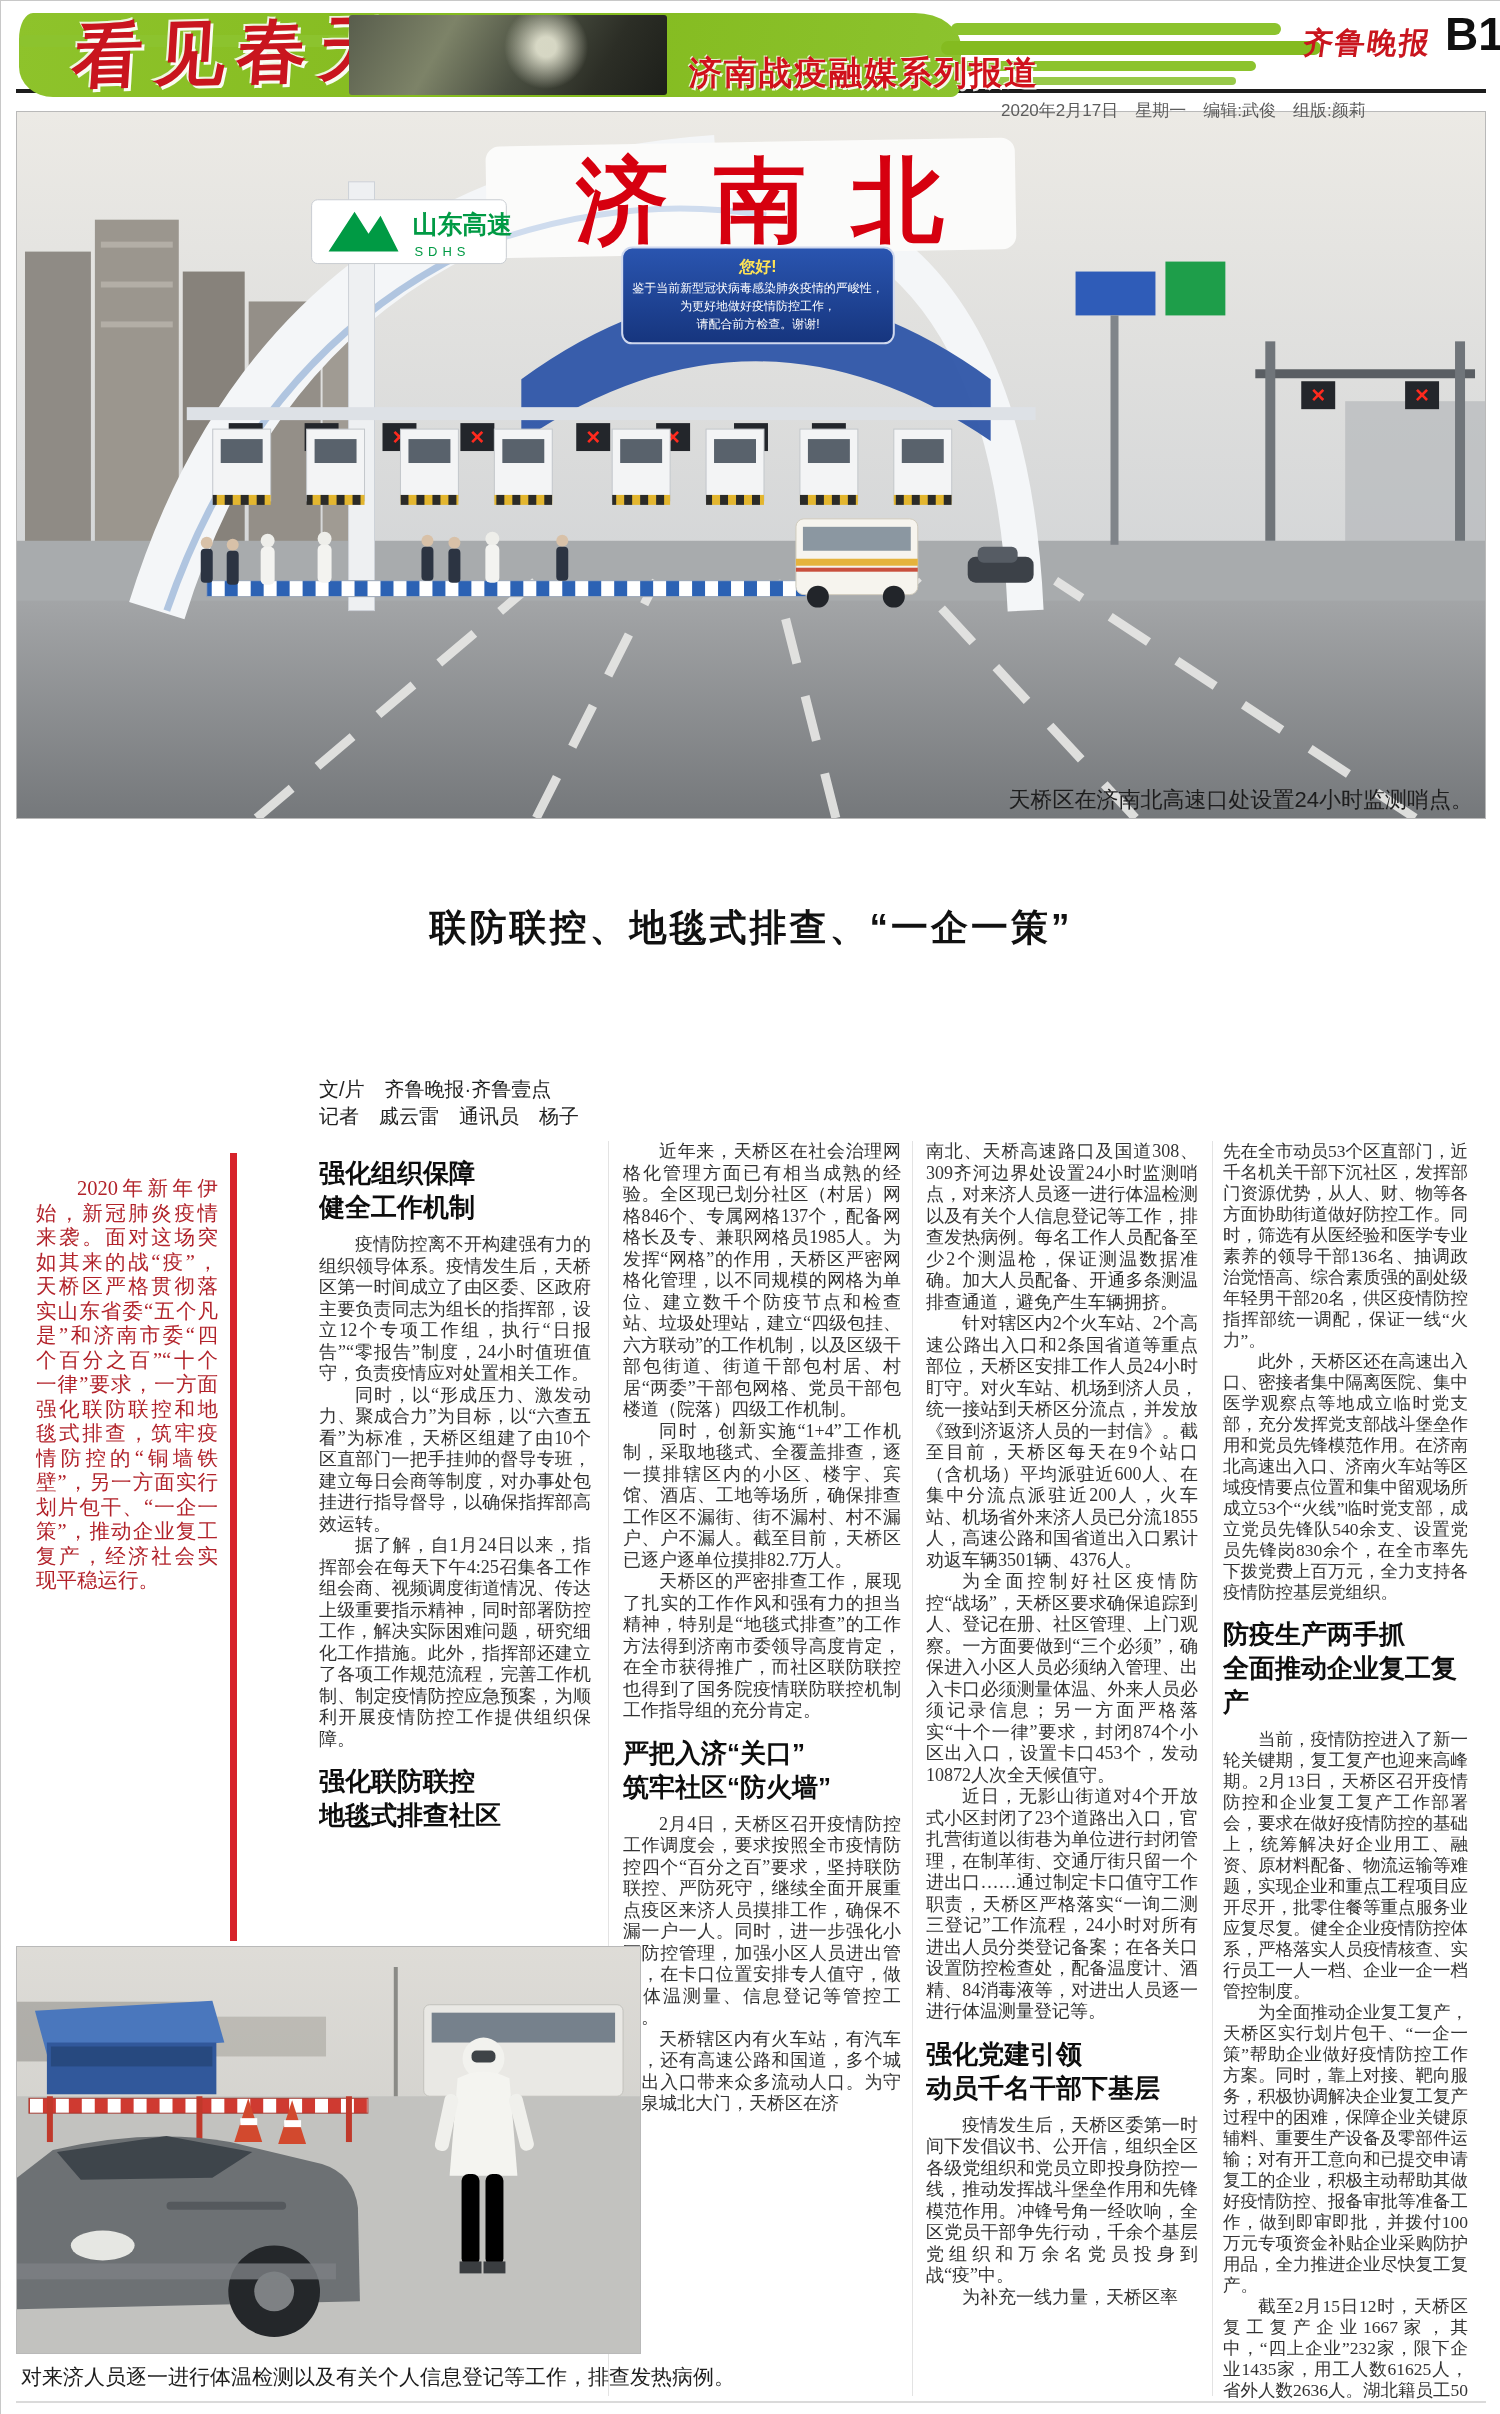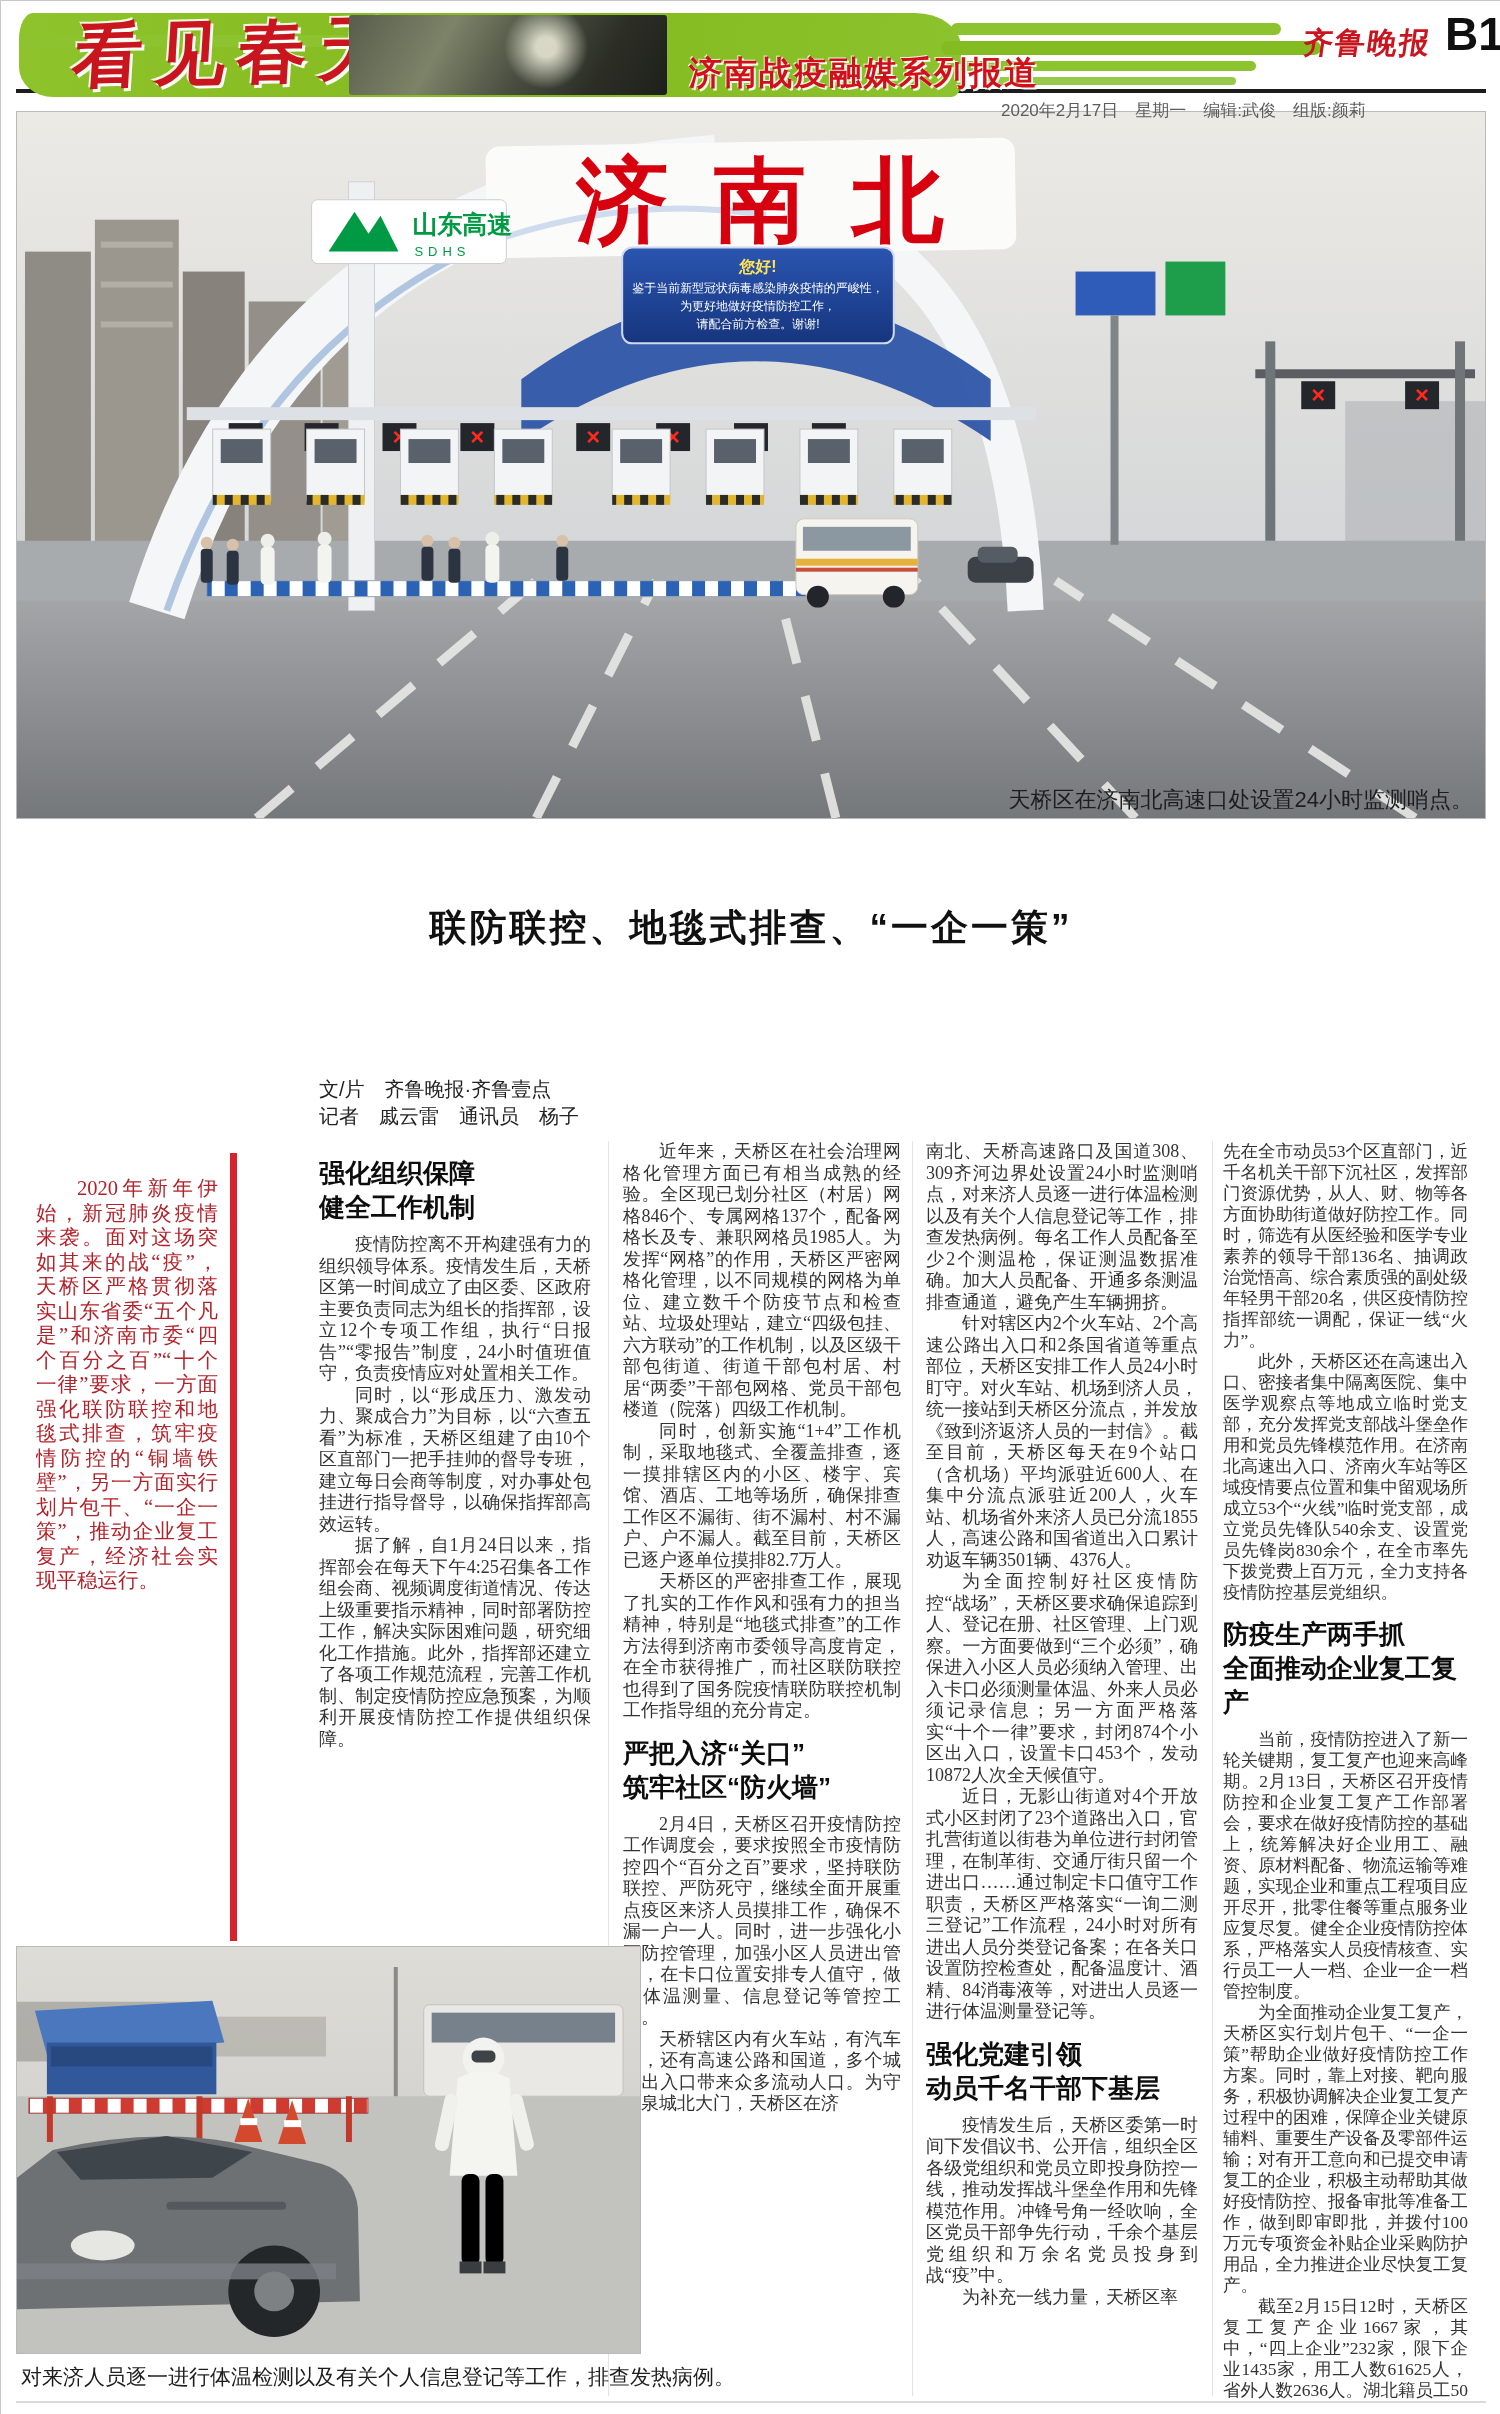--- a/index.html
+++ b/index.html
@@ -293,20 +293,24 @@
       <div>文/片　齐鲁晚报·齐鲁壹点</div>
       <div>记者　戚云雷　通讯员　杨子</div>
     </div>
     <div class="subhead">
       <div>强化组织保障</div>
       <div>健全工作机制</div>
     </div>
     <p>疫情防控离不开构建强有力的组织领导体系。疫情发生后，天桥区第一时间成立了由区委、区政府主要负责同志为组长的指挥部，设立12个专项工作组，执行“日报告”“零报告”制度，24小时值班值守，负责疫情应对处置相关工作。</p>
     <p>同时，以“形成压力、激发动力、聚成合力”为目标，以“六查五看”为标准，天桥区组建了由10个区直部门一把手挂帅的督导专班，建立每日会商等制度，对办事处包挂进行指导督导，以确保指挥部高效运转。</p>
     <p>据了解，自1月24日以来，指挥部会在每天下午4:25召集各工作组会商、视频调度街道情况、传达上级重要指示精神，同时部署防控工作，解决实际困难问题，研究细化工作措施。此外，指挥部还建立了各项工作规范流程，完善工作机制、制定疫情防控应急预案，为顺利开展疫情防控工作提供组织保障。</p>
+    <div class="subhead">
+      <div>强化联防联控</div>
+      <div>地毯式排查社区</div>
+    </div>
   </div>
 
   <div class="col col3">
     <p>近年来，天桥区在社会治理网格化管理方面已有相当成熟的经验。全区现已划分社区（村居）网格846个、专属网格137个，配备网格长及专、兼职网格员1985人。为发挥“网格”的作用，天桥区严密网格化管理，以不同规模的网格为单位、建立数千个防疫节点和检查站、垃圾处理站，建立“四级包挂、六方联动”的工作机制，以及区级干部包街道、街道干部包村居、村居“两委”干部包网格、党员干部包楼道（院落）四级工作机制。</p>
     <p>同时，创新实施“1+4”工作机制，采取地毯式、全覆盖排查，逐一摸排辖区内的小区、楼宇、宾馆、酒店、工地等场所，确保排查工作区不漏街、街不漏村、村不漏户、户不漏人。截至目前，天桥区已逐户逐单位摸排82.7万人。</p>
     <p>天桥区的严密排查工作，展现了扎实的工作作风和强有力的担当精神，特别是“地毯式排查”的工作方法得到济南市委领导高度肯定，在全市获得推广，而社区联防联控也得到了国务院疫情联防联控机制工作指导组的充分肯定。</p>
     <div class="subhead">
       <div>严把入济“关口”</div>
       <div>筑牢社区“防火墙”</div>
     </div>

